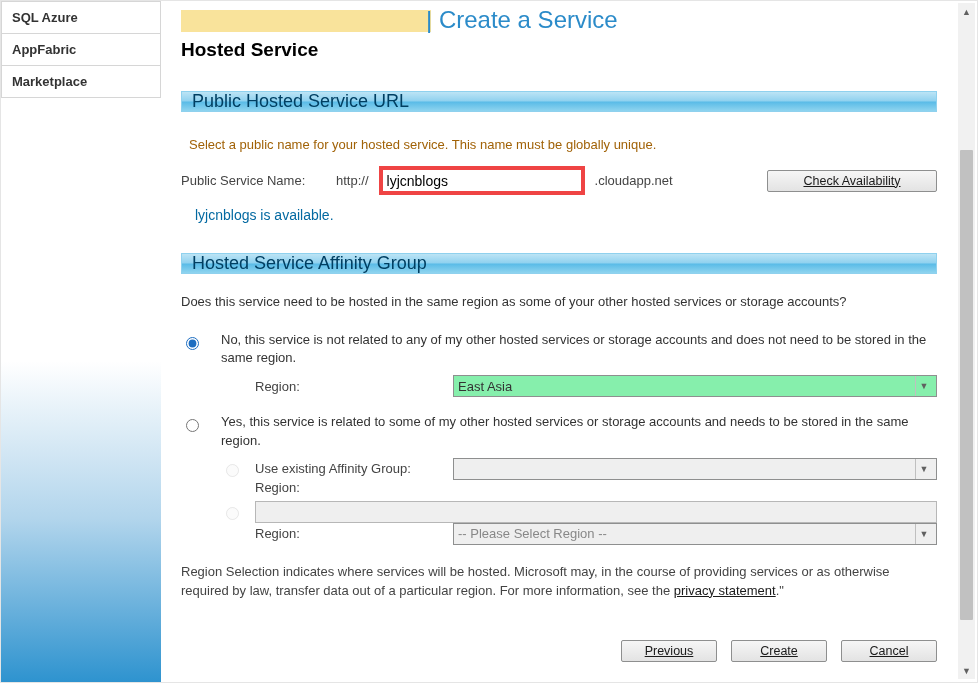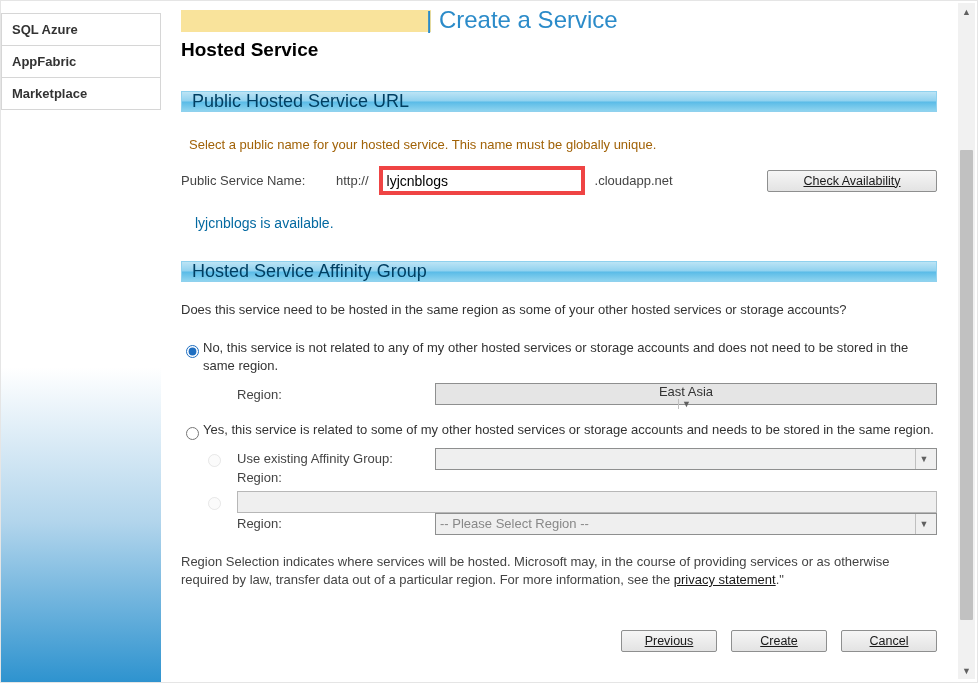--- a/index.html
+++ b/index.html
@@ -54,21 +54,21 @@
 
   .layout {
     display: flex;
     width: 956px;
     height: 100%;
   }
   .sidebar {
     width: 160px;
     flex-shrink: 0;
     box-sizing: border-box;
-    padding-top: 12px;
+    padding-top: 0;
     display: flex;
     flex-direction: column;
   }
   .sidebar-items {
     border-left: none;
   }
   .sidebar-item {
     border: 1px solid #d6d6d6;
     border-top: none;
     padding: 8px 10px;
@@ -138,21 +138,21 @@
 
   .description {
     margin: 0 0 14px 8px;
     color: #a16207;
   }
 
   .form-row {
     display: flex;
     align-items: center;
     gap: 10px;
-    margin-bottom: 20px;
+    margin-bottom: 12px;
   }
   .form-row label {
     width: 145px;
     flex-shrink: 0;
     color: #444;
   }
   .http-prefix, .domain-suffix {
     color: #444;
   }
   input[type=text].service-name {
@@ -182,20 +182,21 @@
     margin: 8px 0 30px 14px;
   }
 
   .affinity-question {
     margin: 0 0 22px 0;
     color: #333;
   }
 
   .radio-block {
     display: flex;
+    gap: 18px;
     margin-bottom: 16px;
   }
   .radio-col {
     width: 22px;
     padding-top: 3px;
     flex-shrink: 0;
   }
   .radio-col input[type=radio] {
     accent-color: #1e6ec1;
   }
@@ -336,21 +337,21 @@
       <p class="affinity-question">Does this service need to be hosted in the same region as some of your other hosted services or storage accounts?</p>
 
       <div class="radio-block">
         <div class="radio-col">
           <input type="radio" name="affinity" checked="" style="">
         </div>
         <div class="radio-content">
           <div class="radio-label">No, this service is not related to any of my other hosted services or storage accounts and does not need to be stored in the same region.</div>
           <div class="sub-row">
             <span class="sub-label indent">Region:</span>
-            <div class="fake-select" style="background:#e5e5e5;flex-direction:column;">
+            <div class="fake-select" style="background:#86efac;">
               <span>East Asia</span>
               <span class="chevron">▼</span>
             </div>
           </div>
         </div>
       </div>
 
       <div class="radio-block">
         <div class="radio-col">
           <input type="radio" name="affinity" style="">

